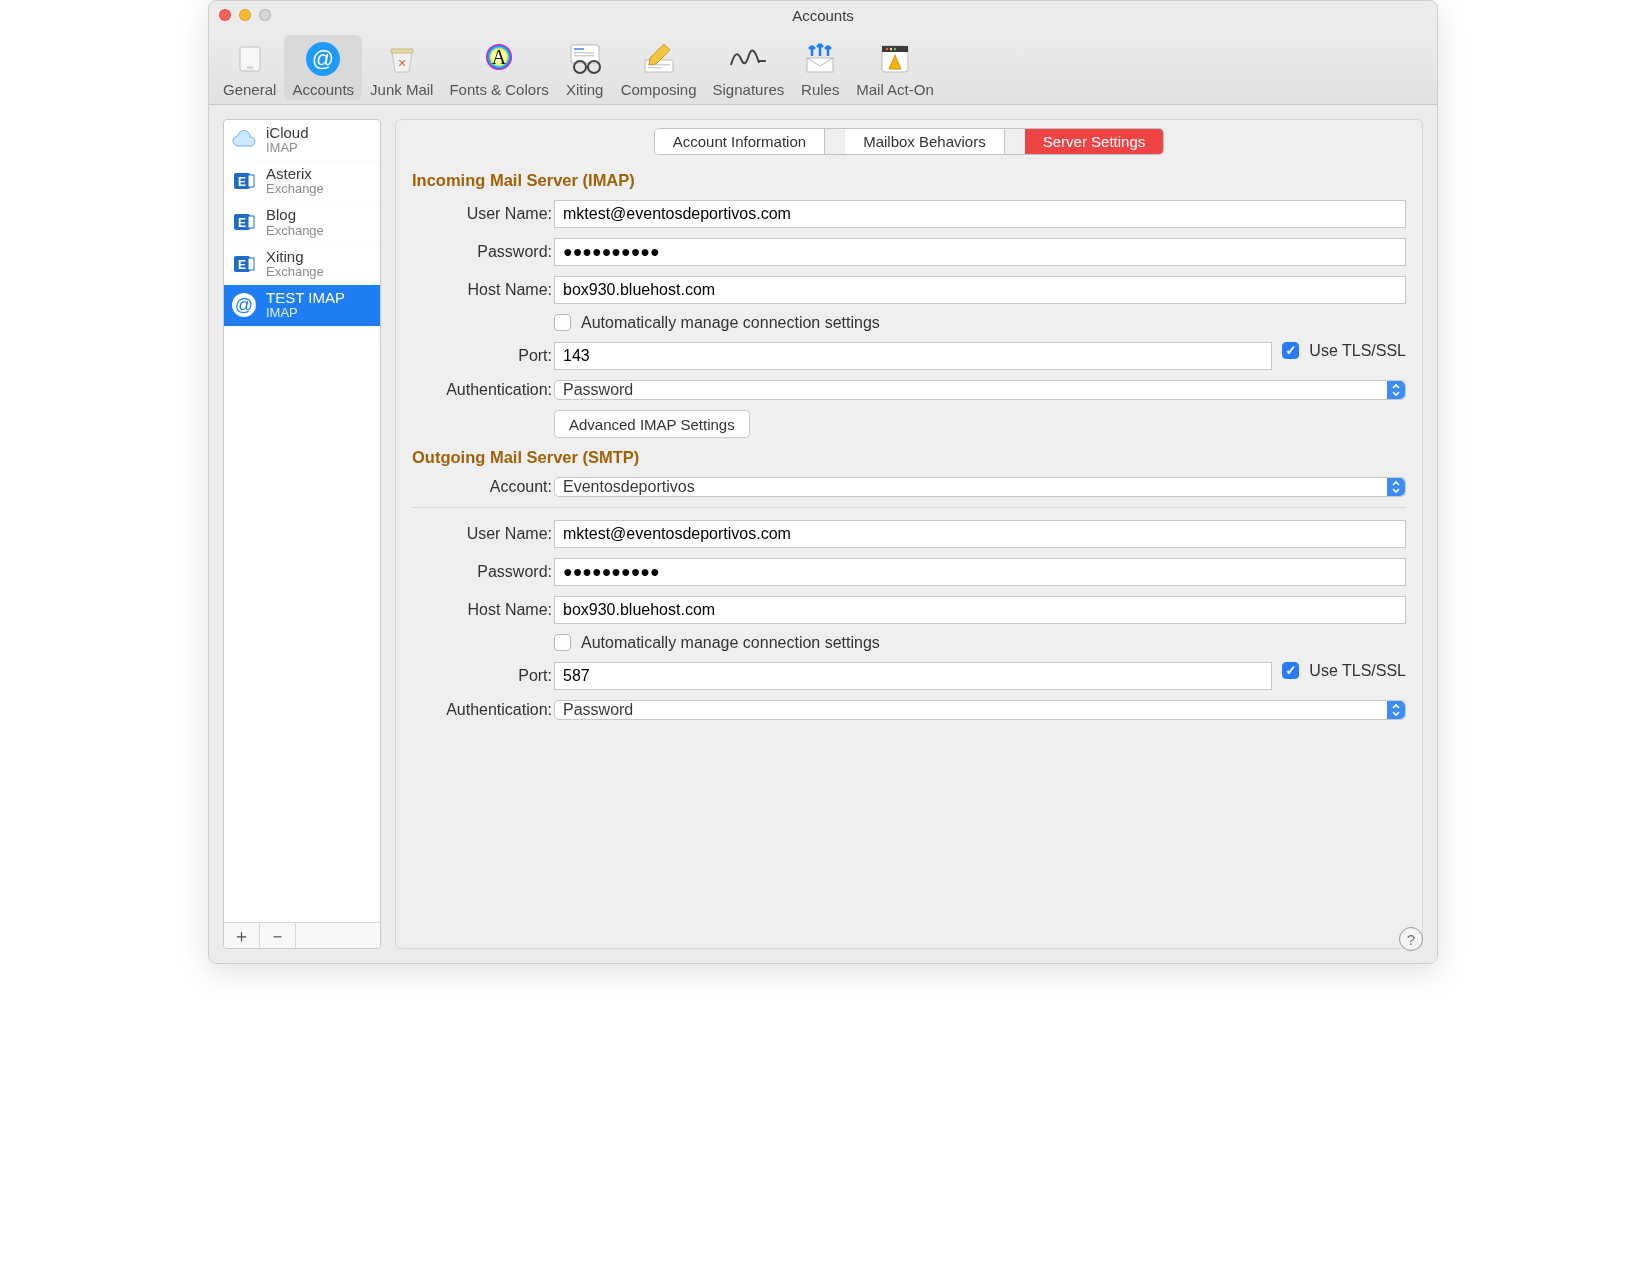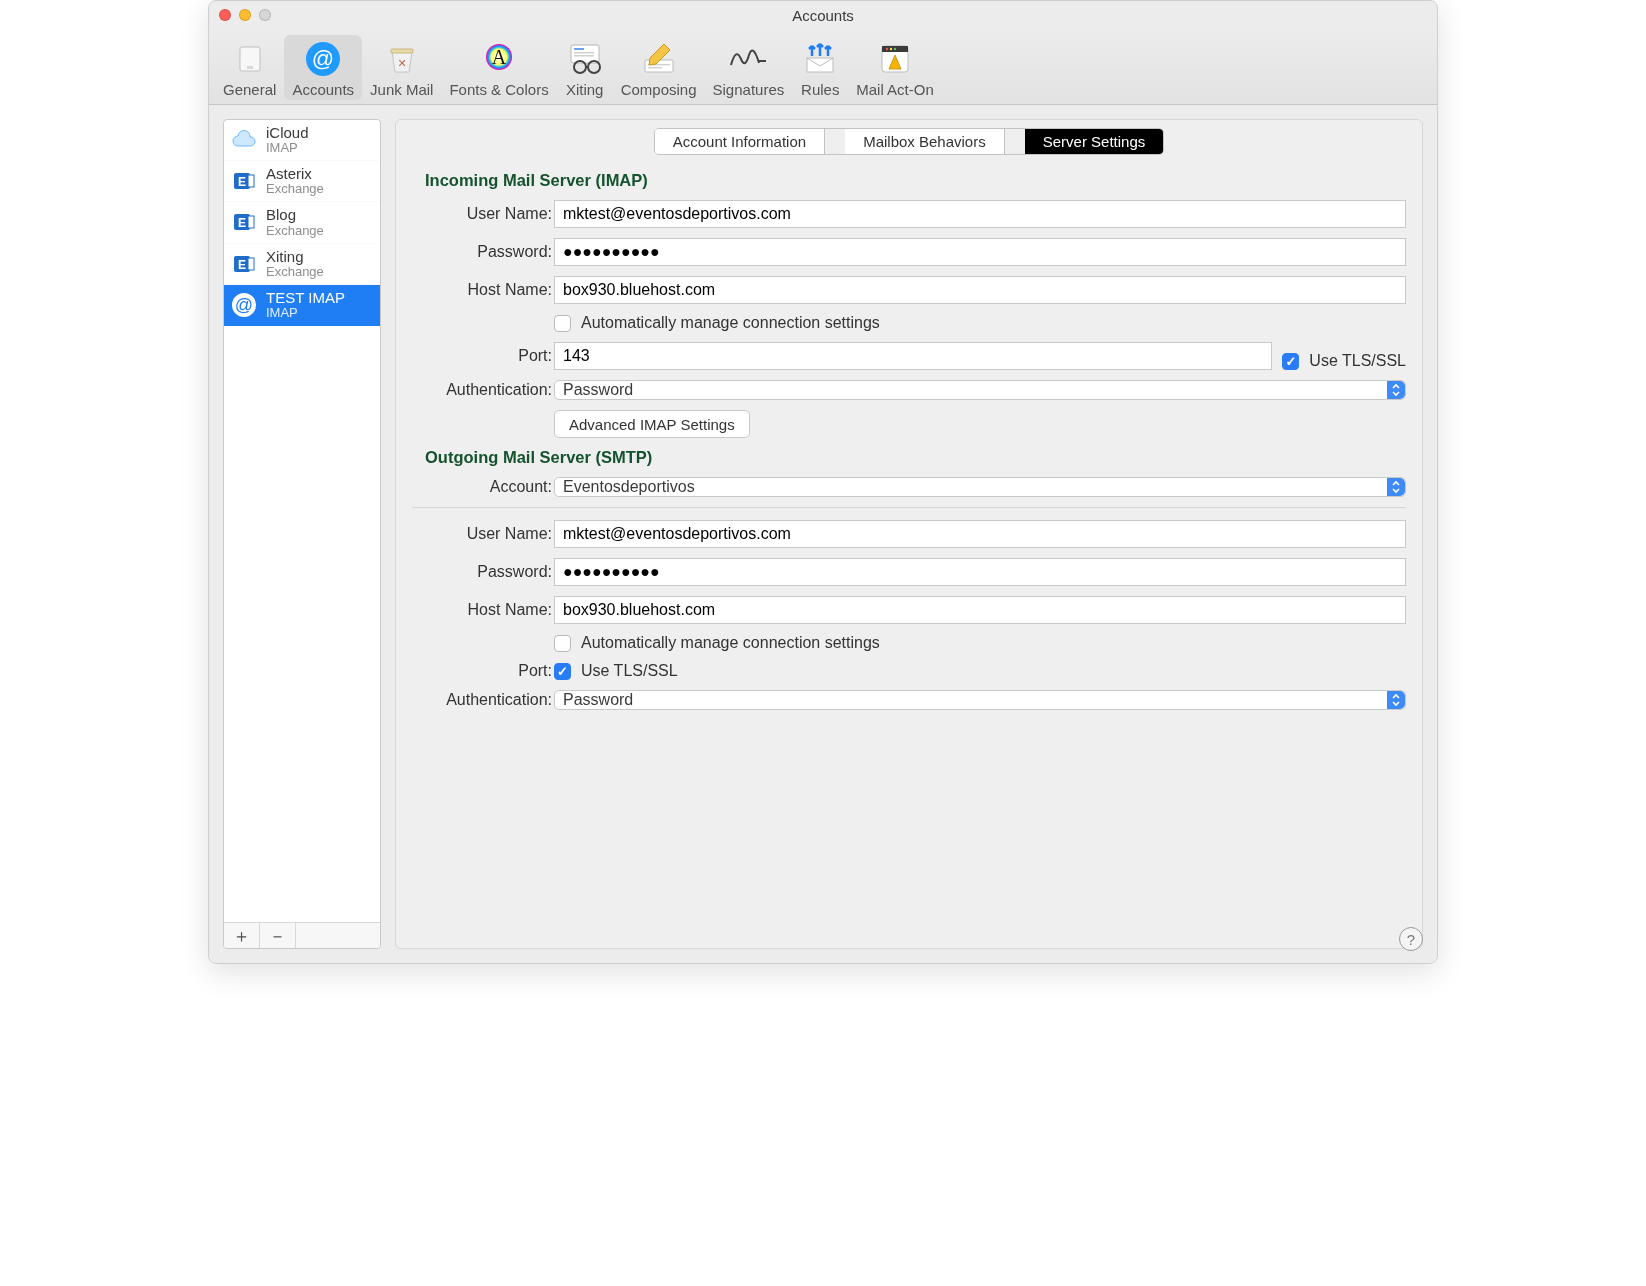--- a/index.html
+++ b/index.html
@@ -132,44 +132,44 @@
     gap: 20px;
   }
   .seg-tab {
     padding: 4px 18px;
     font-size: 15px;
     background: #fff;
     border-right: 1px solid #c2c2c2;
     color: #333;
   }
   .seg-tab:last-child { border-right: none; }
-  .seg-tab.active { background: #000000; color: #fff; }
+  .seg-tab.active { background: #ef4444; color: #fff; }
   
   .section-head {
     font-weight: 700;
     font-size: 16.5px;
-    color: #14532d;
-    margin: 6px 0 10px 13px;
+    color: #a16207;
+    margin: 6px 0 10px 0;
   }
   .form-row {
     display: flex;
     align-items: center;
     gap: 2px;
     margin-bottom: 10px;
   }
   .lbl {
     width: 140px;
     text-align: right;
     font-size: 16px;
     color: #333;
   }
   .fld {
     flex: 1;
     display: flex;
-    align-items: flex-end;
+    align-items: flex-start;
     gap: 10px;
   }
   .text-input {
     width: 100%;
     height: 28px;
     padding: 2px 8px;
     font-size: 16px;
     background: #fff;
     border: 1px solid #c8c8c8;
     border-radius: 0;
@@ -544,20 +544,21 @@
       <div class="form-row">
         <div class="lbl"></div>
         <div class="fld">
           <span class="checkbox"></span>
           <span class="check-lbl">Automatically manage connection settings</span>
         </div>
       </div>
       <div class="form-row">
         <div class="lbl">Port:</div>
         <div class="fld">
+          <input class="text-input port-input" value="587" style="">
           <span class="checkbox checked"></span>
           <span class="check-lbl">Use TLS/SSL</span>
         </div>
       </div>
       <div class="form-row">
         <div class="lbl">Authentication:</div>
         <div class="fld">
           <div class="select">
             <span>Password</span>
             <span class="caret">

